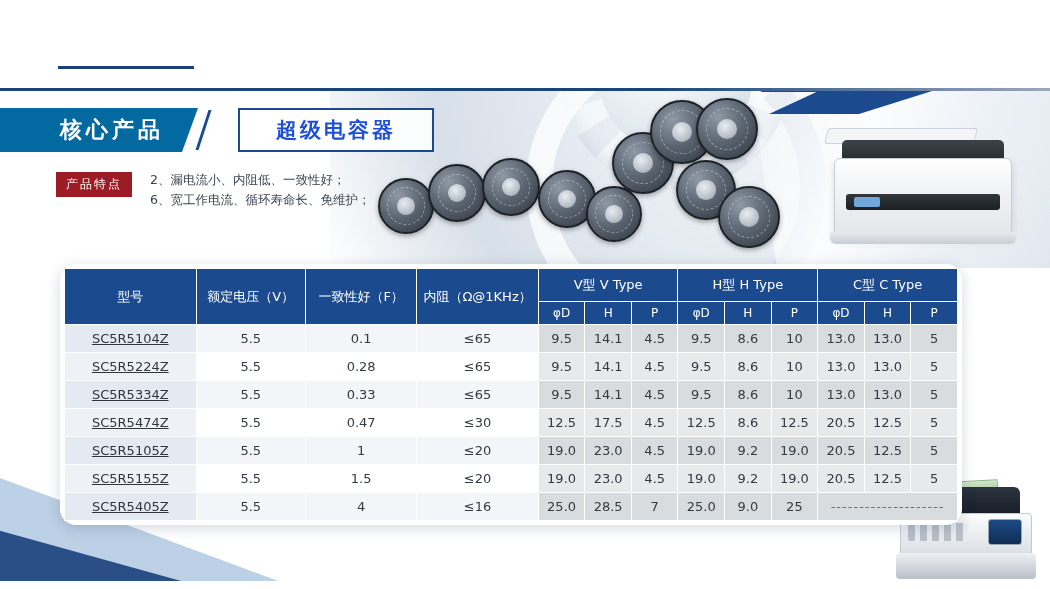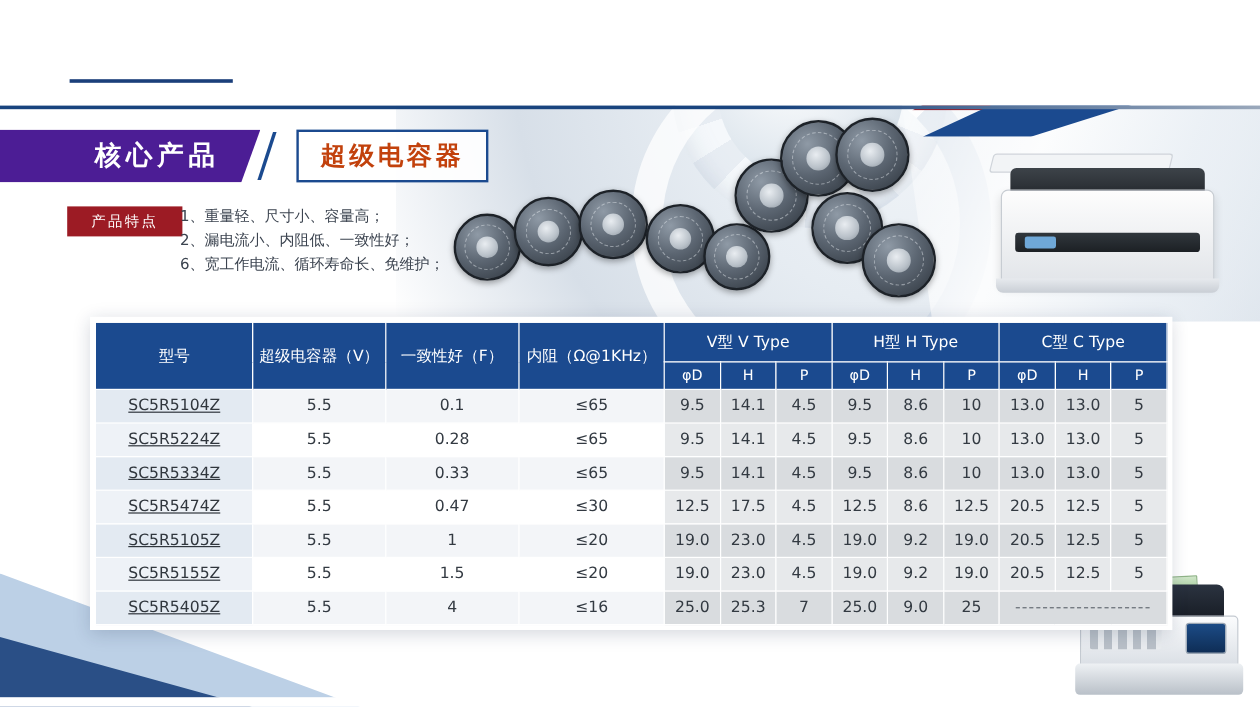--- a/index.html
+++ b/index.html
@@ -203,53 +203,53 @@
     border: 1px solid #8fb487; border-radius: 1px;
     transform: rotate(-3deg);
   }
 
   
   .title-bar {
     position: absolute; left: 0; top: 108px; z-index: 10;
     display: flex; align-items: stretch; height: 44px;
   }
   .title-blue {
-    background: #4c1d95;
+    background: #0369a1;
     color: #ffffff;
-    padding: 0 26px 0 79px;
+    padding: 0 26px 0 60px;
     display: flex; align-items: center;
     font-size: 22px; font-weight: bold; letter-spacing: 4px;
     font-family: "DejaVu Sans", sans-serif;
     clip-path: polygon(0 0, 100% 0, calc(100% - 16px) 100%, 0 100%);
     padding-right: 34px;
   }
   .title-slash {
     width: 20px; position: relative;
   }
   .title-slash::before {
     content:""; position:absolute; left:4px; top:2px; width:3px; height:40px;
     background:#1b4a8f; transform: skewX(-18deg);
   }
   .title-outline {
     border: 2px solid #1b4a8f;
-    color: #c2410c;
+    color: #1d4ed8;
     display: flex; align-items: center;
-    padding: 0 18px;
-    margin-left: 10px;
+    padding: 0 36px;
+    margin-left: 20px;
     font-size: 21px; font-weight: bold; letter-spacing: 3px;
     font-family: "DejaVu Sans", sans-serif;
     background: rgba(255,255,255,.9);
   }
 
   
   .feature-badge {
     position: absolute; left: 56px; top: 172px; z-index: 10;
     background: #9c1b24; color: #fff;
     font-size: 12px; letter-spacing: 2px;
-    padding: 4px 20px;
+    padding: 4px 10px;
     font-family: "DejaVu Sans", sans-serif;
   }
   .feature-list {
     position: absolute; left: 150px; top: 170px; z-index: 10;
     color: #3c4450; font-size: 12.5px; line-height: 20px;
     font-family: "DejaVu Sans", sans-serif;
   }
 
   
   .tri-light {
@@ -264,25 +264,26 @@
     clip-path: polygon(0 100%, 0 44%, 100% 100%);
     z-index: 2;
   }
   .bottom-strip {
     position: absolute; left: 0; bottom: 0; width: 1050px; height: 8px;
     background: #ffffff; z-index: 2;
   }
 
   
   .table-wrap {
-    position: absolute; left: 75px; top: 264px; width: 902px;
+    position: absolute; left: 60px; top: 264px; width: 902px;
     background: #ffffff;
     box-shadow: 0 3px 14px rgba(20,40,70,.18);
     z-index: 12;
     padding: 4px;
+    border-radius: 16px;
   }
   table {
     border-collapse: collapse;
     width: 100%;
     font-family: "DejaVu Sans", sans-serif;
   }
   thead th {
     background: #1b4a8f;
     color: #ffffff;
     font-size: 13px;
@@ -366,31 +367,30 @@
   </div>
 
   <div class="title-bar">
     <div class="title-blue">核心产品</div>
     <div class="title-slash"></div>
     <div class="title-outline">超级电容器</div>
   </div>
 
   <div class="feature-badge">产品特点</div>
   <div class="feature-list">
-    <div>1、重量轻、尺寸小、容量高；</div>
     <div>2、漏电流小、内阻低、一致性好；</div>
     <div>6、宽工作电流、循环寿命长、免维护；</div>
   </div>
 
   <div class="table-wrap">
     <table>
       <thead>
         <tr>
           <th class="col-model" rowspan="2">型号</th>
-          <th class="col-v" rowspan="2">超级电容器（V）</th>
+          <th class="col-v" rowspan="2">额定电压（V）</th>
           <th class="col-f" rowspan="2">一致性好（F）</th>
           <th class="col-r" rowspan="2">内阻（Ω@1KHz）</th>
           <th colspan="3">V型 V Type</th>
           <th colspan="3">H型 H Type</th>
           <th colspan="3">C型 C Type</th>
         </tr>
         <tr>
           <th class="sub col-dim">φD</th>
           <th class="sub col-dim">H</th>
           <th class="sub col-dim">P</th>
@@ -492,21 +492,21 @@
           <td class="grp-c">20.5</td>
           <td class="grp-c">12.5</td>
           <td class="grp-c">5</td>
         </tr>
         <tr>
           <td class="model">SC5R5405Z</td>
           <td>5.5</td>
           <td>4</td>
           <td>≤16</td>
           <td class="grp-v">25.0</td>
-          <td class="grp-v">25.3</td>
+          <td class="grp-v">28.5</td>
           <td class="grp-v">7</td>
           <td class="grp-h">25.0</td>
           <td class="grp-h">9.0</td>
           <td class="grp-h">25</td>
           <td class="grp-c dash" colspan="3">--------------------</td>
         </tr>
       </tbody>
     </table>
   </div>
 

